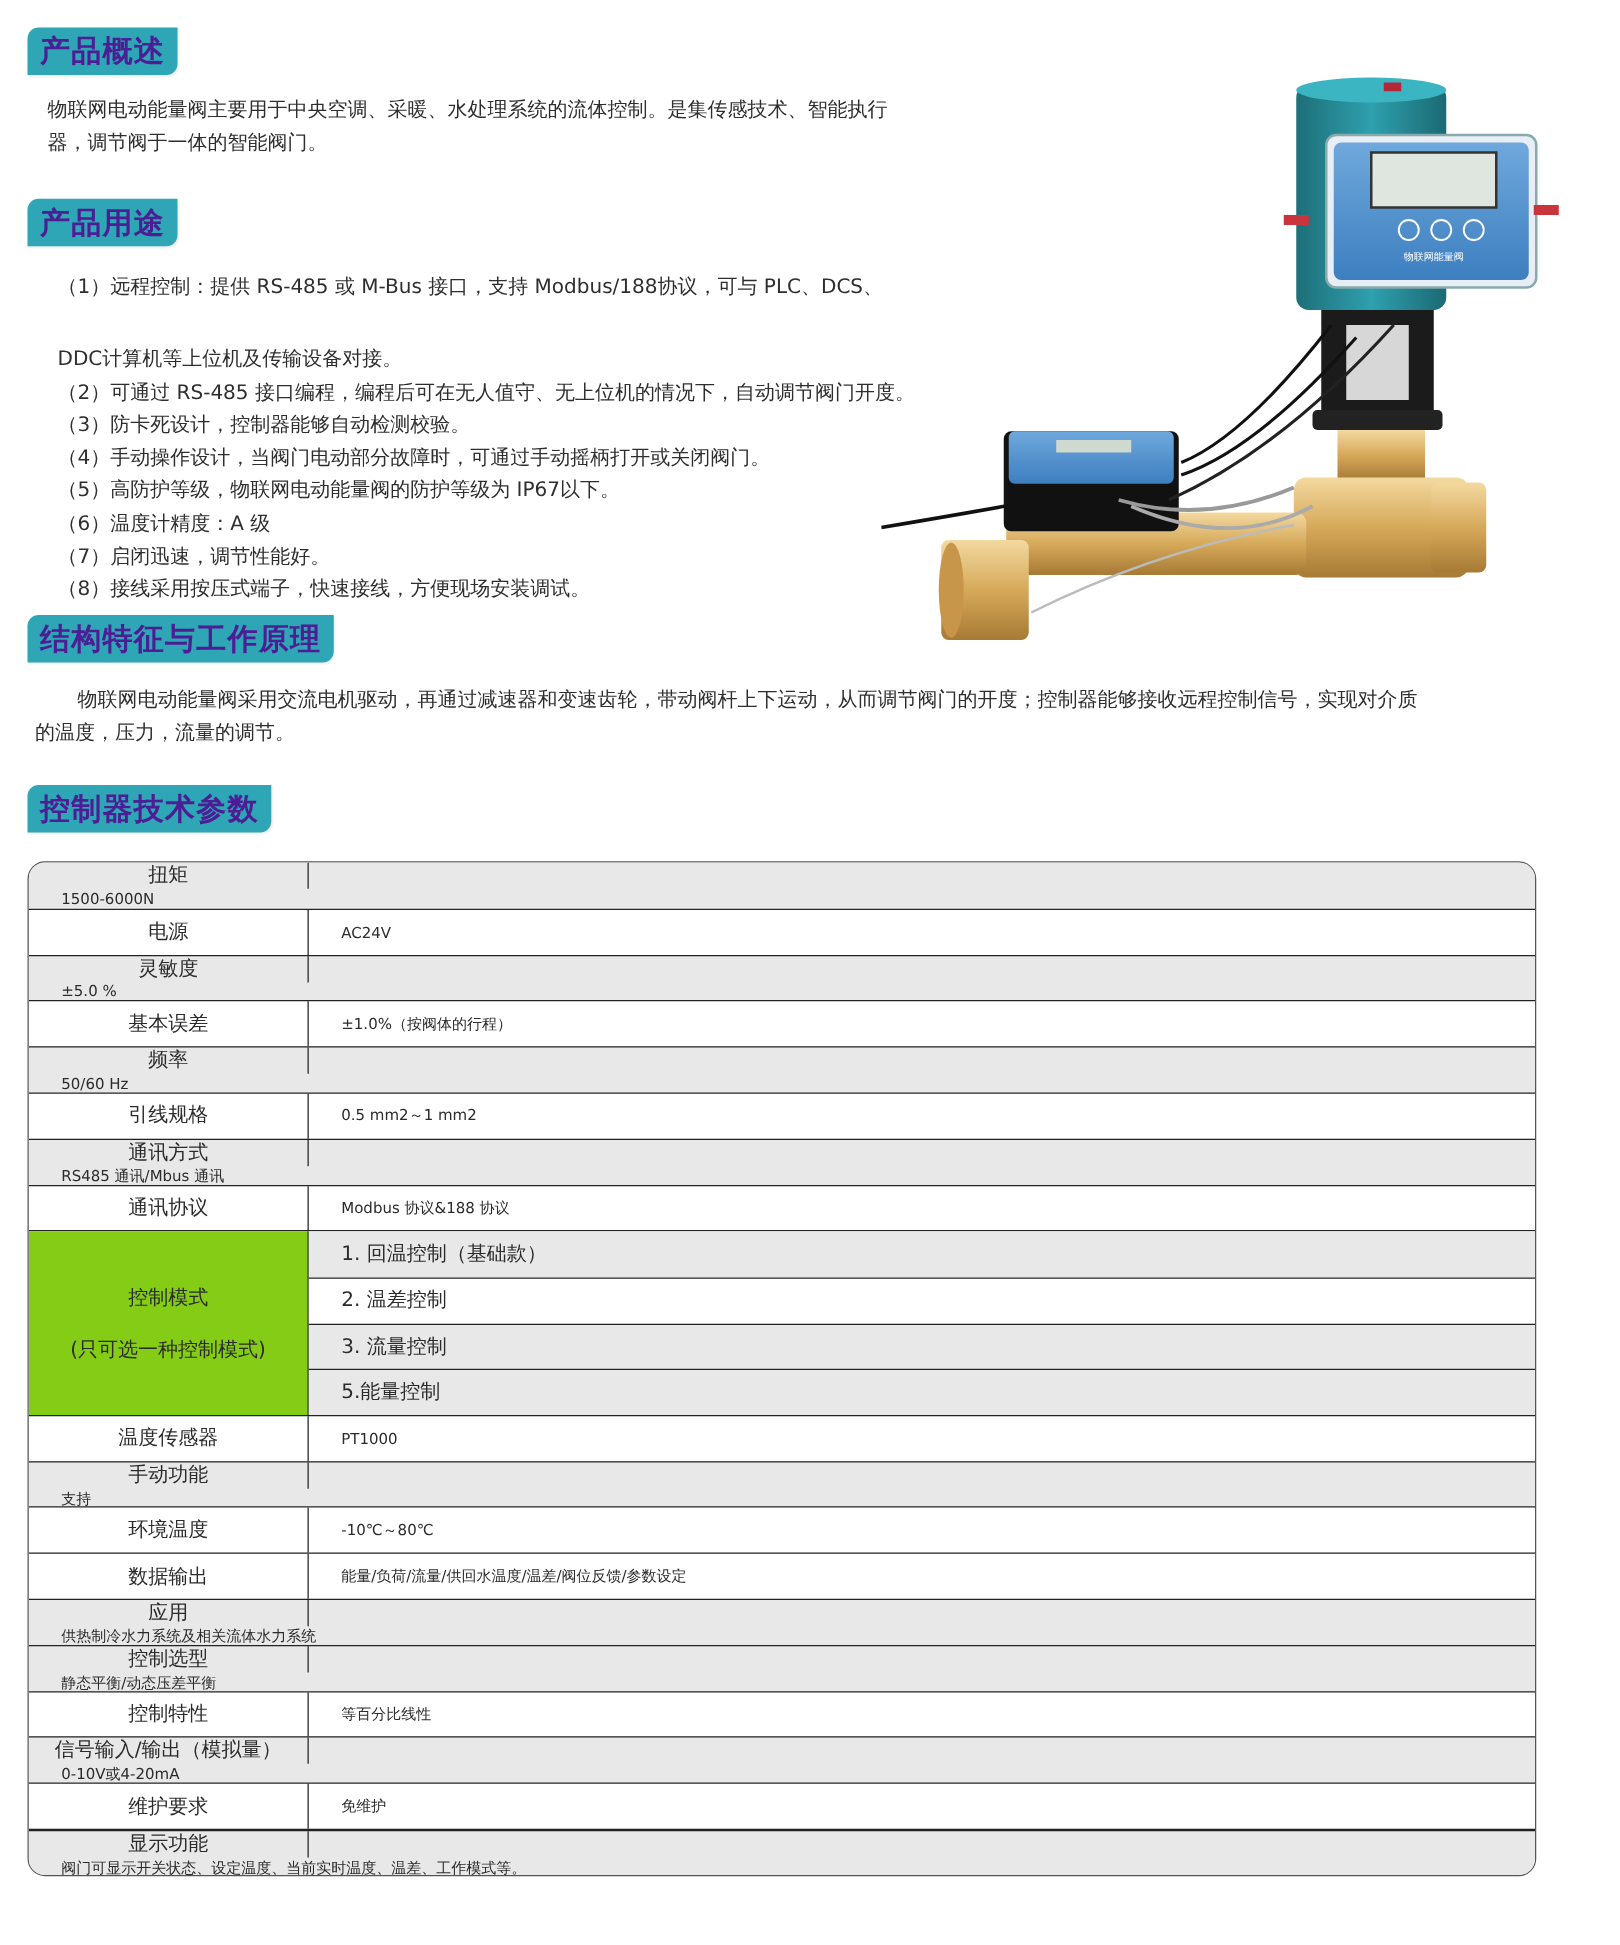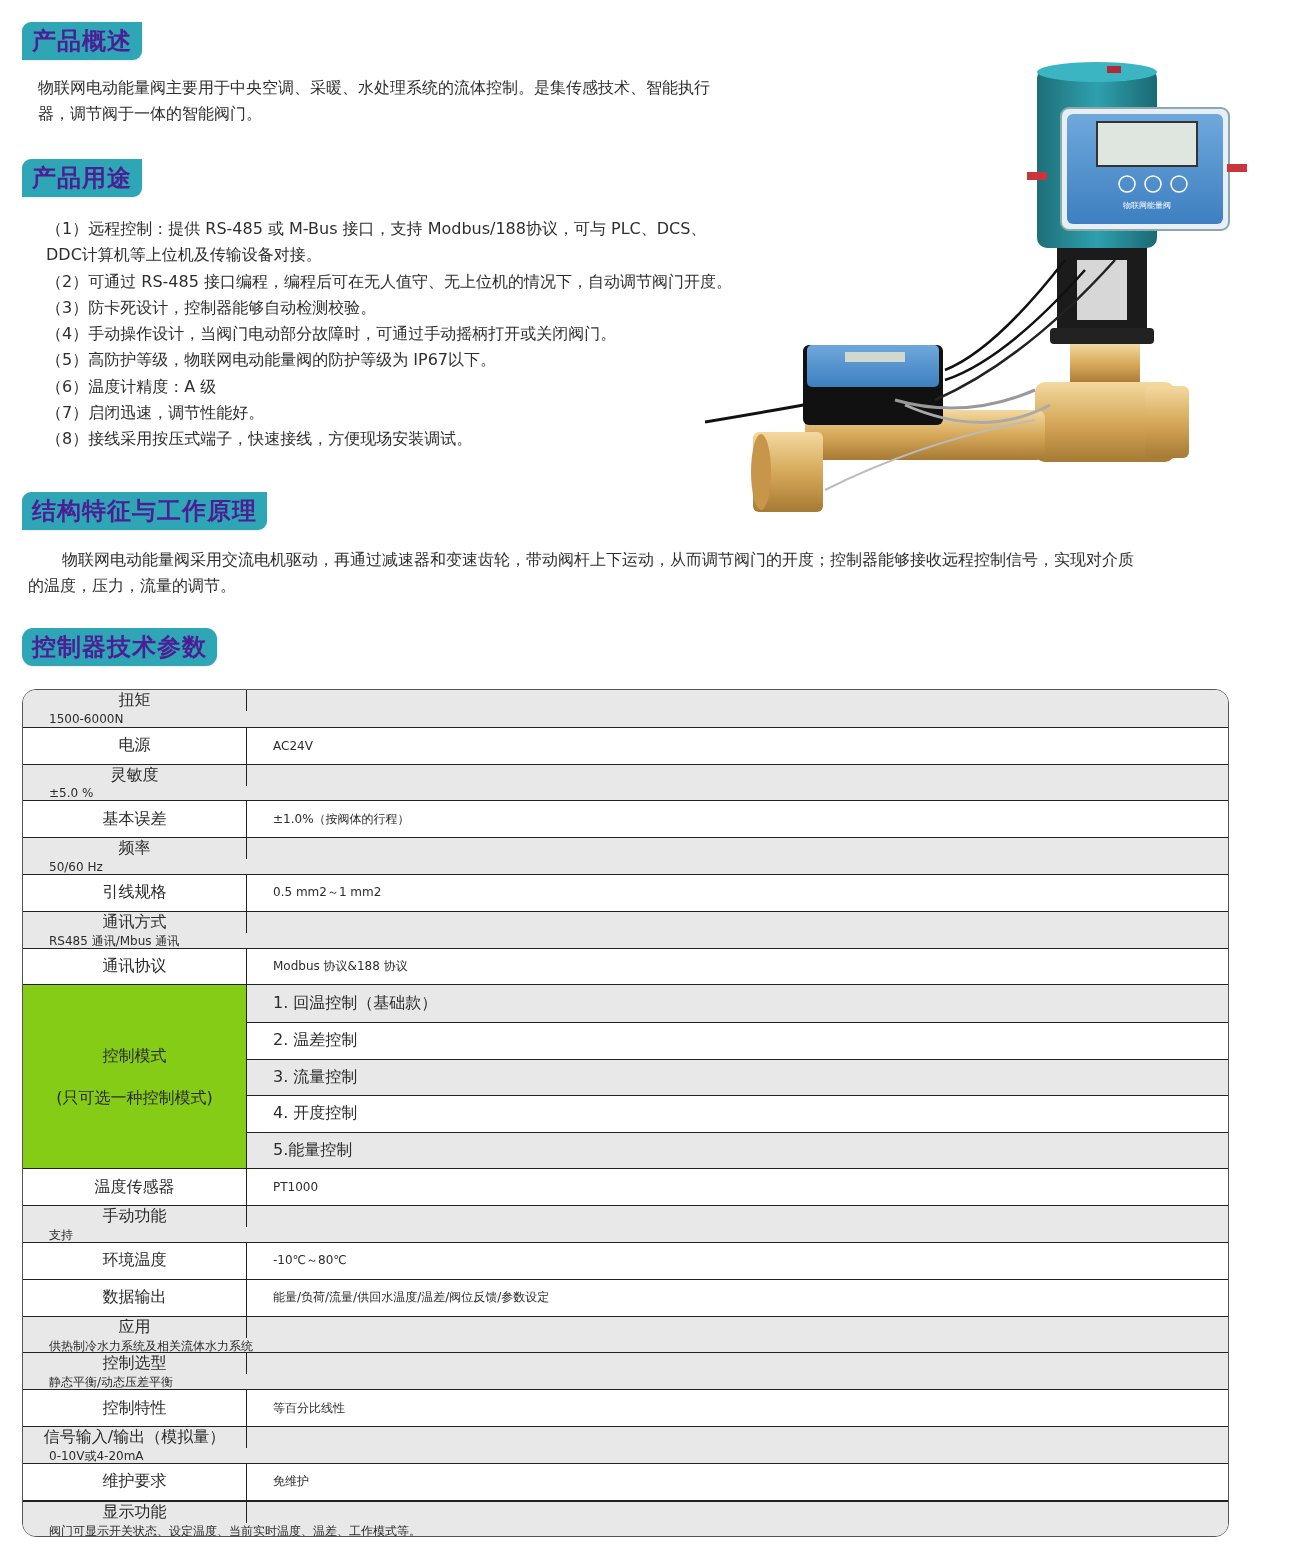--- a/index.html
+++ b/index.html
@@ -75,21 +75,21 @@
 <div class="badge" style="left:22px; top:22px;">产品概述</div>
 <div class="para" style="left:38px; top:75px; width:760px;">
   <div>物联网电动能量阀主要用于中央空调、采暖、水处理系统的流体控制。是集传感技术、智能执行</div>
   <div>器，调节阀于一体的智能阀门。</div>
 </div>
 
 <div class="badge" style="left:22px; top:159px;">产品用途</div>
 <div class="uses">
   <div class="item">
     <span>（1）远程控制：提供 RS-485 或 M-Bus 接口，支持 Modbus/188协议，可与 PLC、DCS、</span>
-    <span class="cont" style="padding-left:0;">DDC计算机等上位机及传输设备对接。</span>
+    <span class="cont" style="padding-left:0;margin-top:32px;">DDC计算机等上位机及传输设备对接。</span>
   </div>
   <div class="item">（2）可通过 RS-485 接口编程，编程后可在无人值守、无上位机的情况下，自动调节阀门开度。</div>
   <div class="item">（3）防卡死设计，控制器能够自动检测校验。</div>
   <div class="item">（4）手动操作设计，当阀门电动部分故障时，可通过手动摇柄打开或关闭阀门。</div>
   <div class="item">（5）高防护等级，物联网电动能量阀的防护等级为 IP67以下。</div>
   <div class="item">（6）温度计精度：A 级</div>
   <div class="item">（7）启闭迅速，调节性能好。</div>
   <div class="item">（8）接线采用按压式端子，快速接线，方便现场安装调试。</div>
 </div>
 
@@ -151,21 +151,21 @@
     <path d="M 120 430 Q 220 380 330 360" stroke="#bbb" stroke-width="2" fill="none"></path>
   </svg>
 </div>
 
 <div class="badge" style="left:22px; top:492px;">结构特征与工作原理</div>
 <div class="para" style="left:28px; top:547px; width:1220px;">
   <div style="padding-left:34px; white-space:nowrap;">物联网电动能量阀采用交流电机驱动，再通过减速器和变速齿轮，带动阀杆上下运动，从而调节阀门的开度；控制器能够接收远程控制信号，实现对介质</div>
   <div>的温度，压力，流量的调节。</div>
 </div>
 
-<div class="badge" style="left:22px; top:628px;border-radius:11px;">控制器技术参数</div>
+<div class="badge" style="left:22px; top:628px;">控制器技术参数</div>
 
 <div class="spec-table">
 
   <div class="row gray">
     <div class="cell-label">扭矩</div>
     <div class="cell-value">1500-6000N</div>
   </div>
   <div class="row">
     <div class="cell-label">电源</div>
     <div class="cell-value">AC24V</div>
@@ -197,21 +197,20 @@
 
   <div class="merged">
     <div class="cell-label">
       <div>控制模式</div>
       <div>(只可选一种控制模式)</div>
     </div>
     <div class="subrows">
       <div class="subrow gray">1.  回温控制（基础款）</div>
       <div class="subrow white">2.  温差控制</div>
       <div class="subrow gray">3.  流量控制</div>
-      <div class="subrow white">4.  开度控制</div>
       <div class="subrow gray">5.能量控制</div>
     </div>
   </div>
 
   <div class="row">
     <div class="cell-label">温度传感器</div>
     <div class="cell-value">PT1000</div>
   </div>
   <div class="row gray">
     <div class="cell-label">手动功能</div>

